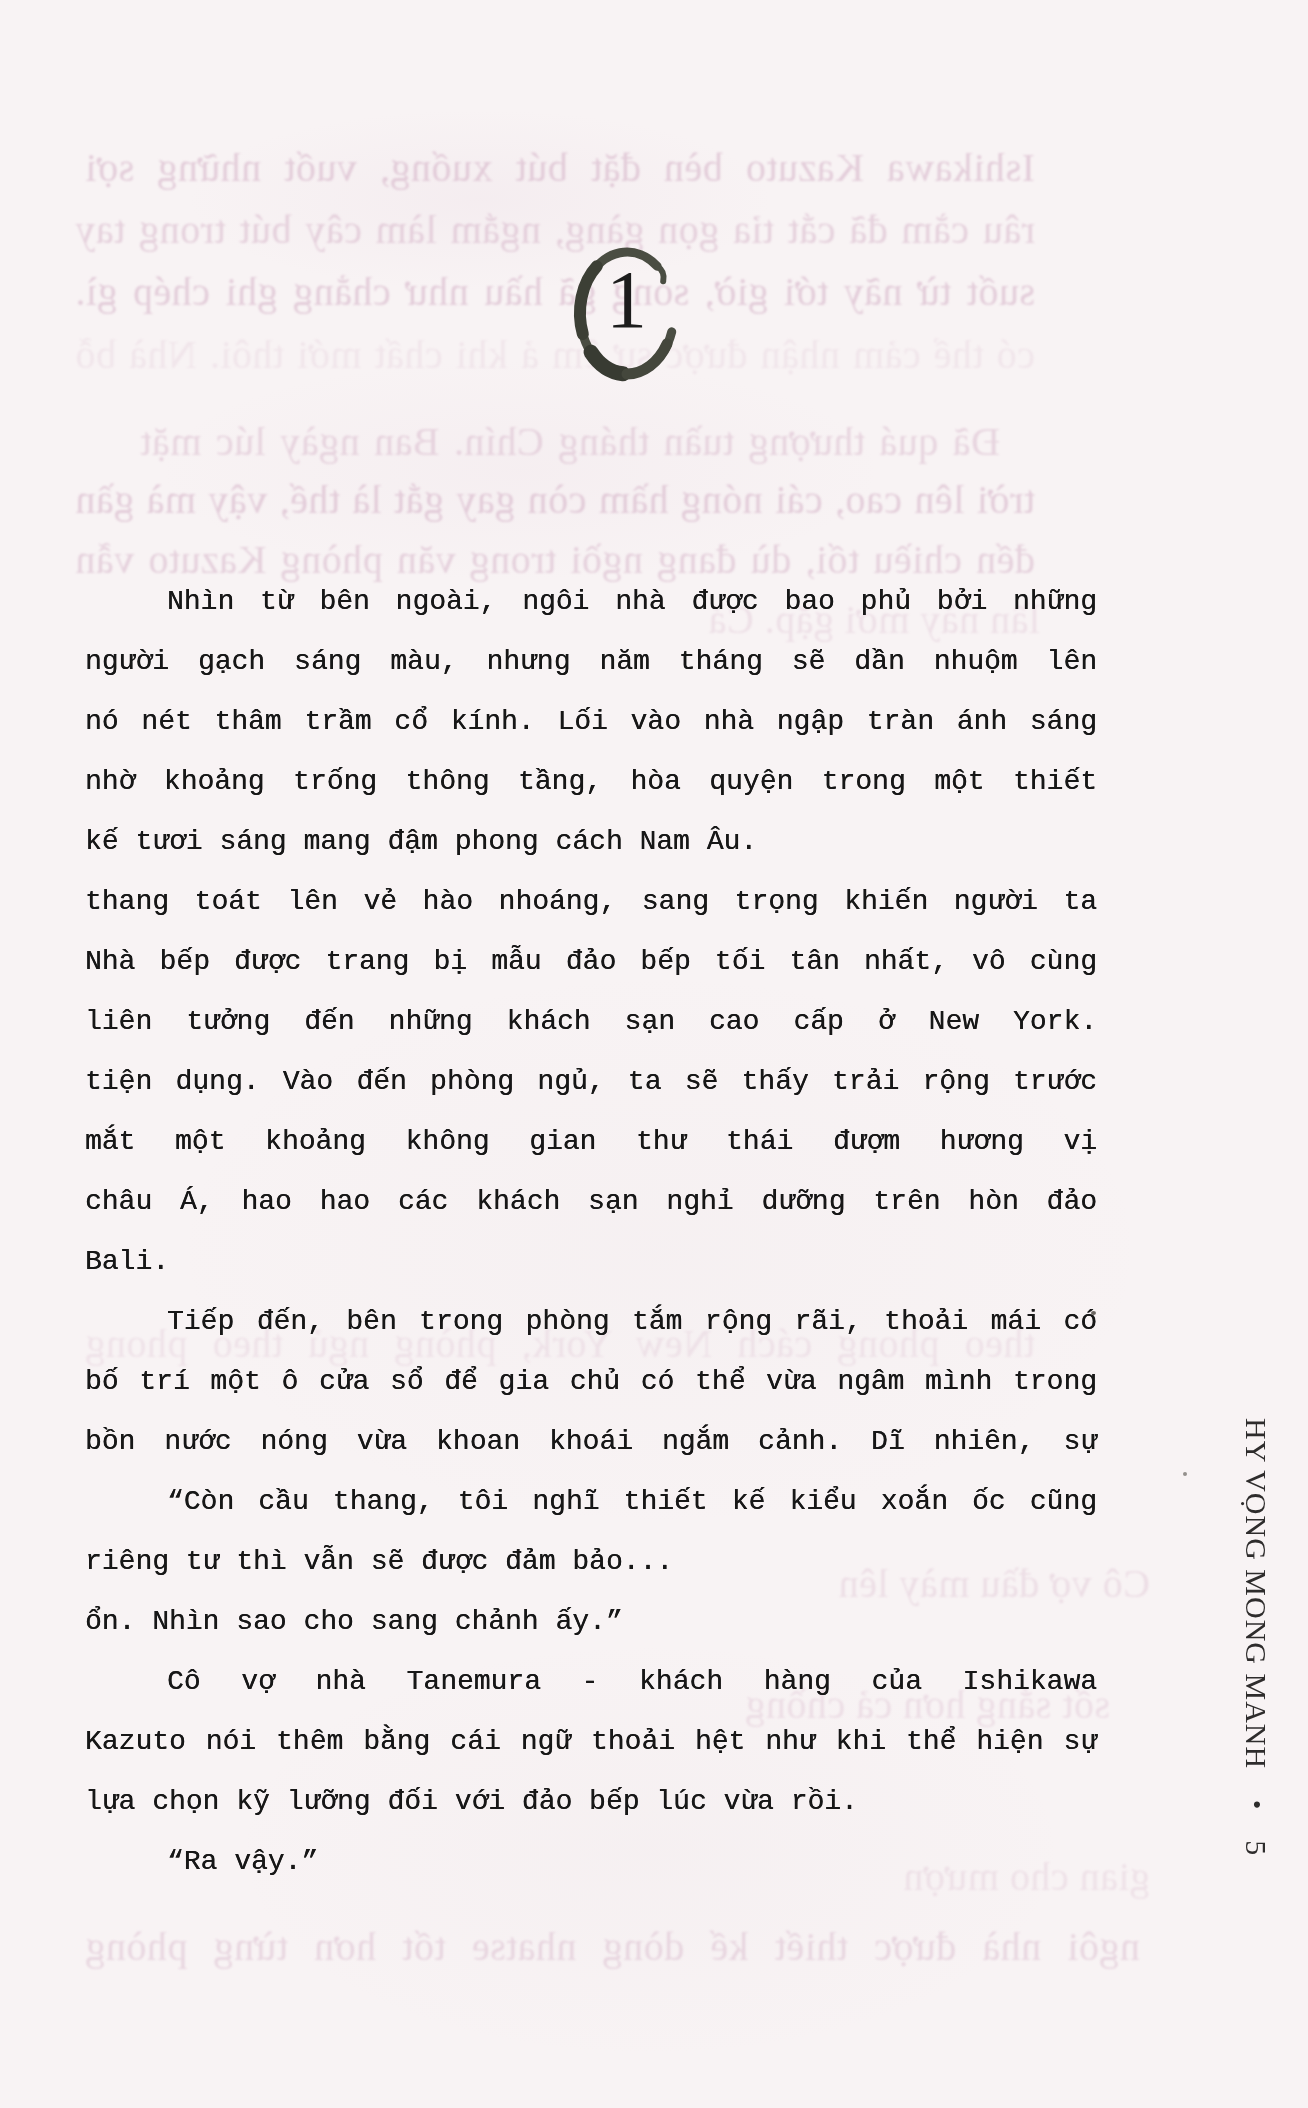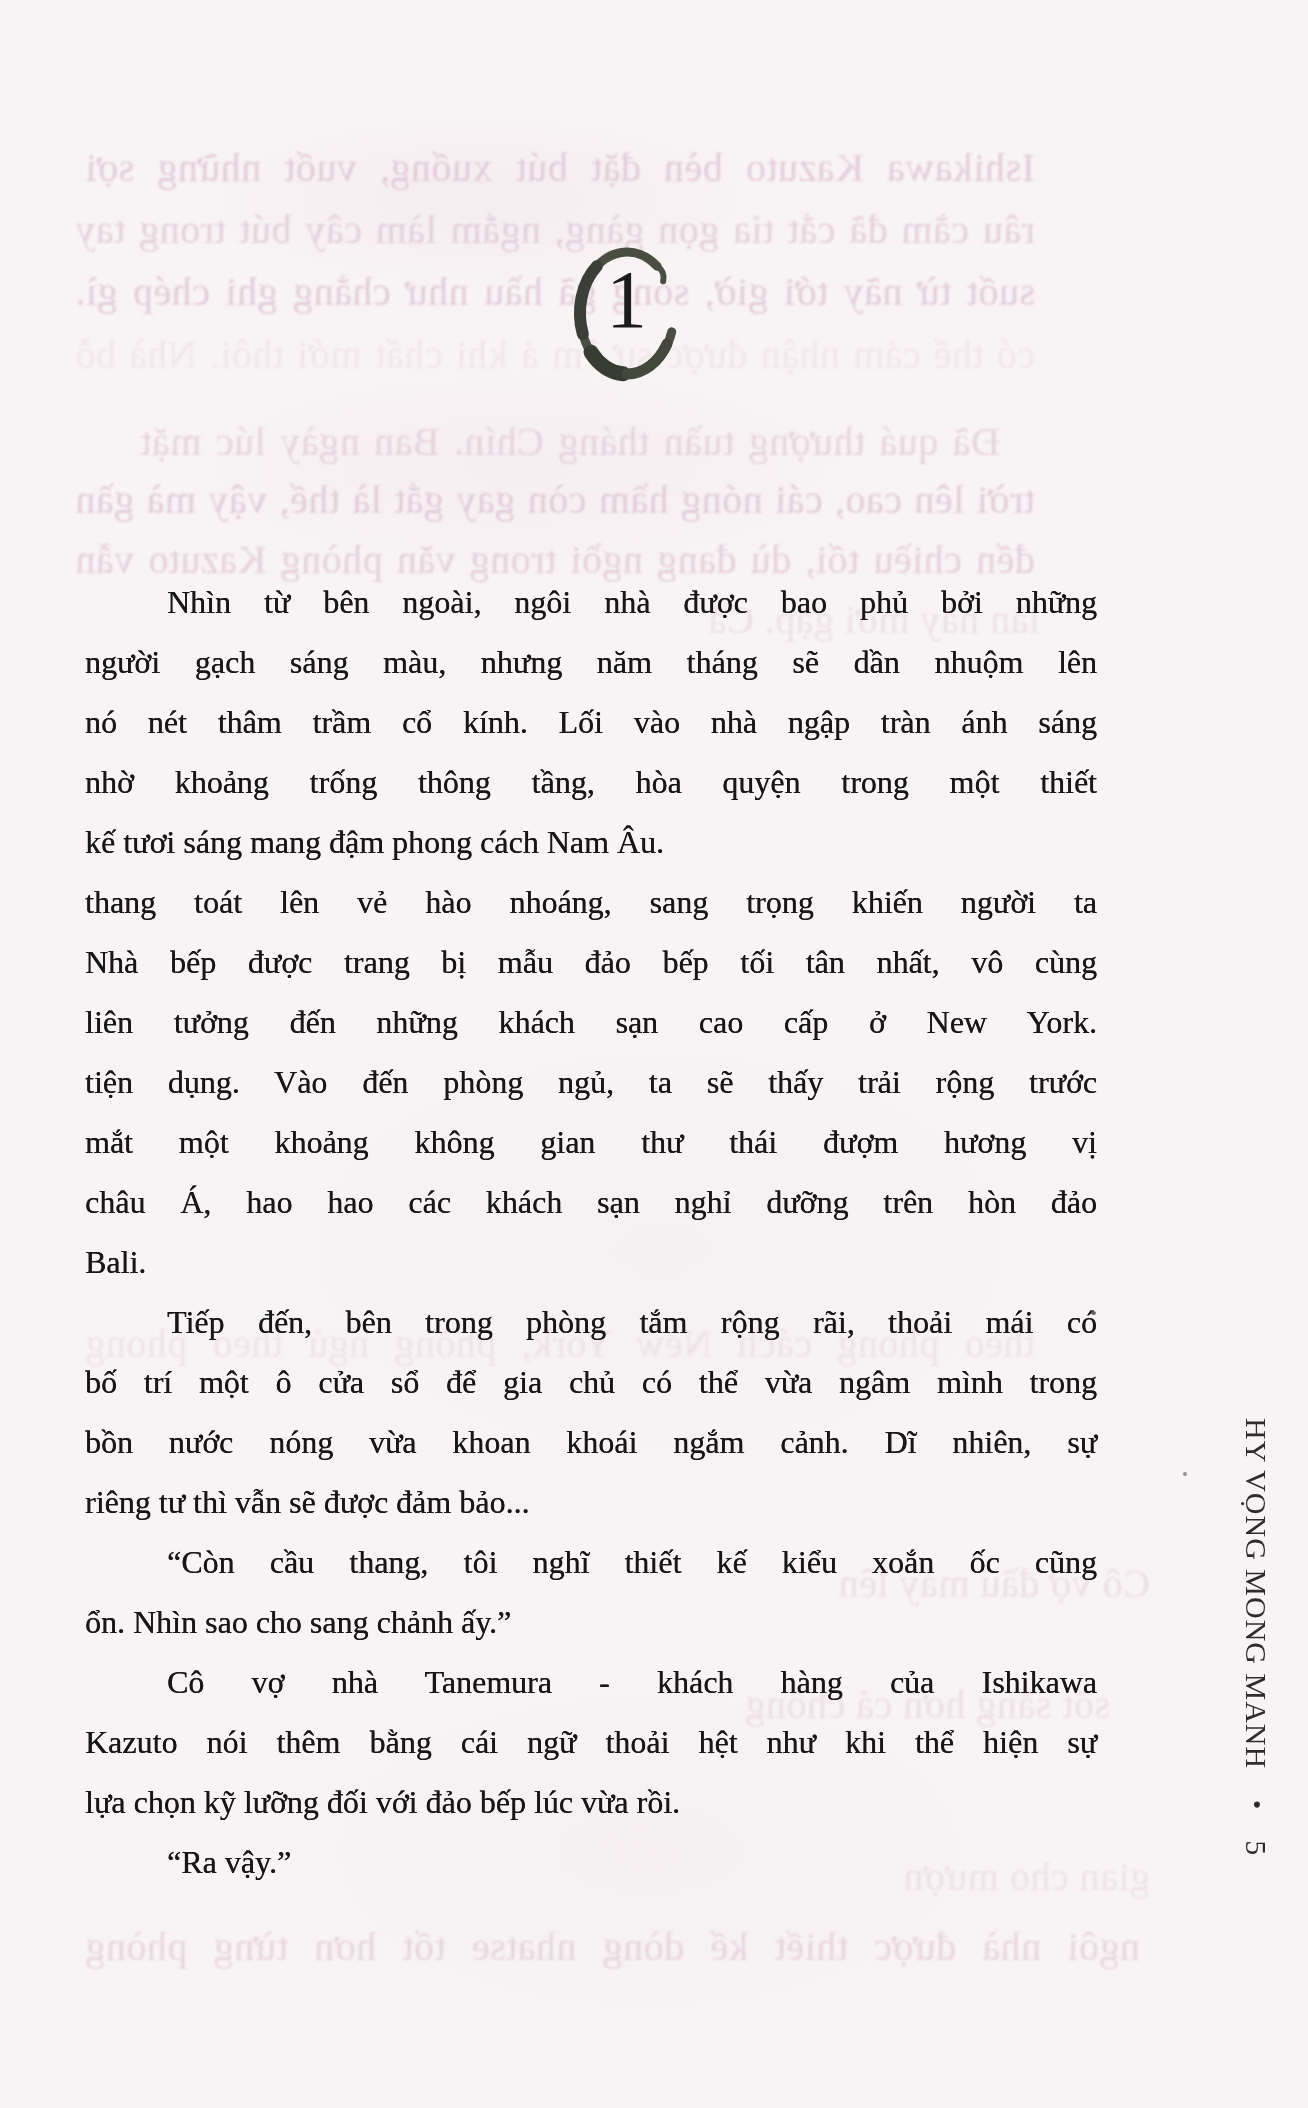--- a/index.html
+++ b/index.html
@@ -37,23 +37,24 @@
   .chapter-num {
     position:absolute; left:0; right:0; top:16px;
     text-align:center;
     font-size:82px; line-height:1;
     color:#1c1c1c;
   }
 
   
   .body-text {
     position:absolute; left:85px; top:572px; width:1012px;
-    font-size:32px; line-height:60px;
+    font-size:28px; line-height:60px;
     color: var(--text, #171717);
     text-shadow: 0.25px 0 0 currentColor;
+    font-family: Liberation Mono, monospace;
   }
   .bline { text-align: justify; text-align-last: justify; height:60px; }
   .bline.end { text-align-last: left; }
   .bline.ind { text-indent: 82px; }
 
   
   .side-footer {
     position:absolute; left:1240px; top:1418px; height:660px;
     writing-mode: vertical-rl; text-orientation: mixed;
     font-size:30px; line-height:1.1; letter-spacing:1px;
@@ -111,22 +112,22 @@
       <div class="bline">thang toát lên vẻ hào nhoáng, sang trọng khiến người ta</div>
       <div class="bline">Nhà bếp được trang bị mẫu đảo bếp tối tân nhất, vô cùng</div>
       <div class="bline">liên tưởng đến những khách sạn cao cấp ở New York.</div>
       <div class="bline">tiện dụng. Vào đến phòng ngủ, ta sẽ thấy trải rộng trước</div>
       <div class="bline">mắt một khoảng không gian thư thái đượm hương vị</div>
       <div class="bline">châu Á, hao hao các khách sạn nghỉ dưỡng trên hòn đảo</div>
       <div class="bline end">Bali.</div>
       <div class="bline ind">Tiếp đến, bên trong phòng tắm rộng rãi, thoải mái có</div>
       <div class="bline">bố trí một ô cửa sổ để gia chủ có thể vừa ngâm mình trong</div>
       <div class="bline">bồn nước nóng vừa khoan khoái ngắm cảnh. Dĩ nhiên, sự</div>
+      <div class="bline ind">“Còn cầu thang, tôi nghĩ thiết kế kiểu xoắn ốc cũng</div>
       <div class="bline end">riêng tư thì vẫn sẽ được đảm bảo...</div>
-      <div class="bline ind">“Còn cầu thang, tôi nghĩ thiết kế kiểu xoắn ốc cũng</div>
       <div class="bline end">ổn. Nhìn sao cho sang chảnh ấy.”</div>
       <div class="bline ind">Cô vợ nhà Tanemura - khách hàng của Ishikawa</div>
       <div class="bline">Kazuto nói thêm bằng cái ngữ thoải hệt như khi thể hiện sự</div>
       <div class="bline end">lựa chọn kỹ lưỡng đối với đảo bếp lúc vừa rồi.</div>
       <div class="bline ind end">“Ra vậy.”</div>
     </div>
 
   <div class="side-footer">
     <span>HY VỌNG MONG MANH</span>
     <span class="bullet">•</span>

